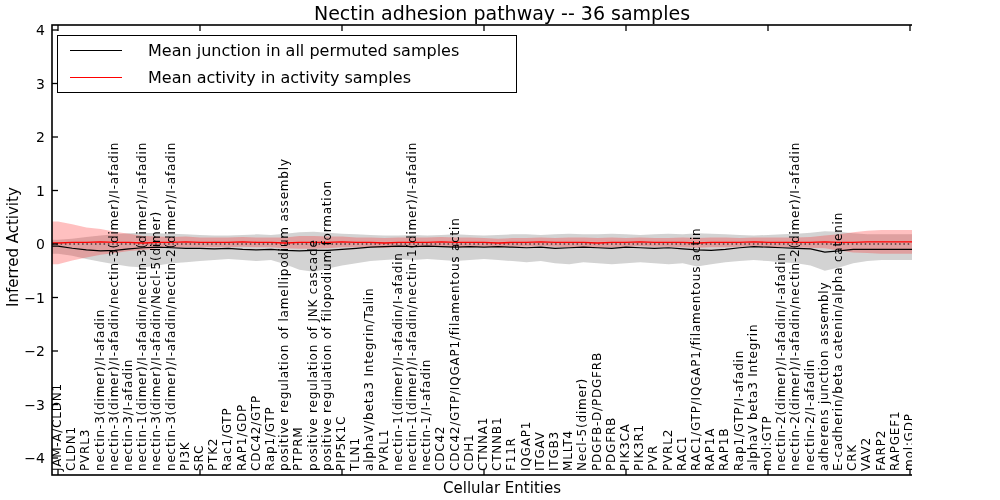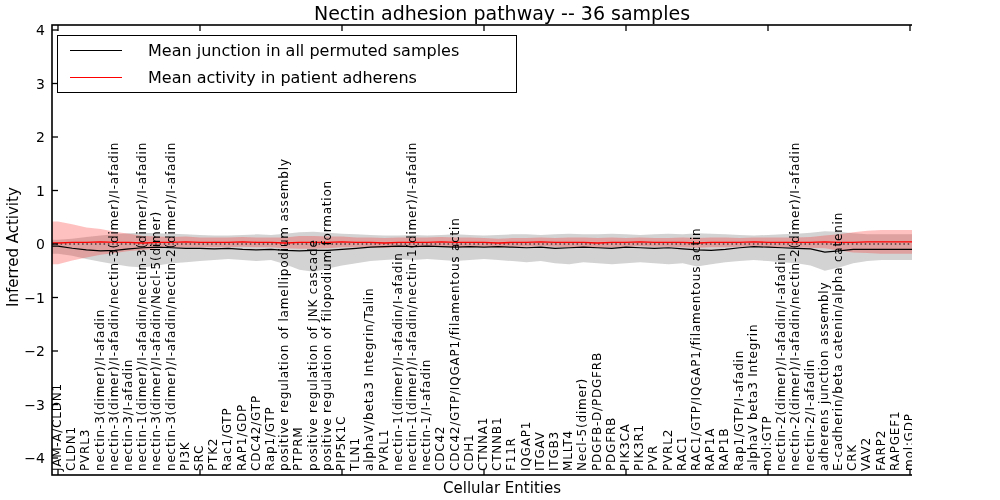--- a/index.html
+++ b/index.html
@@ -151,21 +151,21 @@
       <div class="cat-label" style="left: 931.4px; top: 471px;">Rac1/GDP</div>
     </div>
 
   <div id="legend">
     <div class="legend-row">
       <span class="legend-line" id="legend-line-0" style="border-top-color: rgb(0, 0, 0);"></span>
       <span class="legend-text">Mean junction in all permuted samples</span>
     </div>
     <div class="legend-row">
       <span class="legend-line" id="legend-line-1" style="border-top-color: rgb(255, 0, 0);"></span>
-      <span class="legend-text">Mean activity in patient adherens</span>
+      <span class="legend-text">Mean activity in activity samples</span>
     </div>
   </div>
 <div class="y-tick-label" style="left: 5px; top: 22px;">4</div>
     <div class="y-tick-label" style="left: 5px; top: 75.5px;">3</div>
     <div class="y-tick-label" style="left: 5px; top: 129px;">2</div>
     <div class="y-tick-label" style="left: 5px; top: 182.5px;">1</div>
     <div class="y-tick-label" style="left: 5px; top: 236px;">0</div>
     <div class="y-tick-label" style="left: 5px; top: 289.5px;">−1</div>
     <div class="y-tick-label" style="left: 5px; top: 343px;">−2</div>
     <div class="y-tick-label" style="left: 5px; top: 396.5px;">−3</div>

